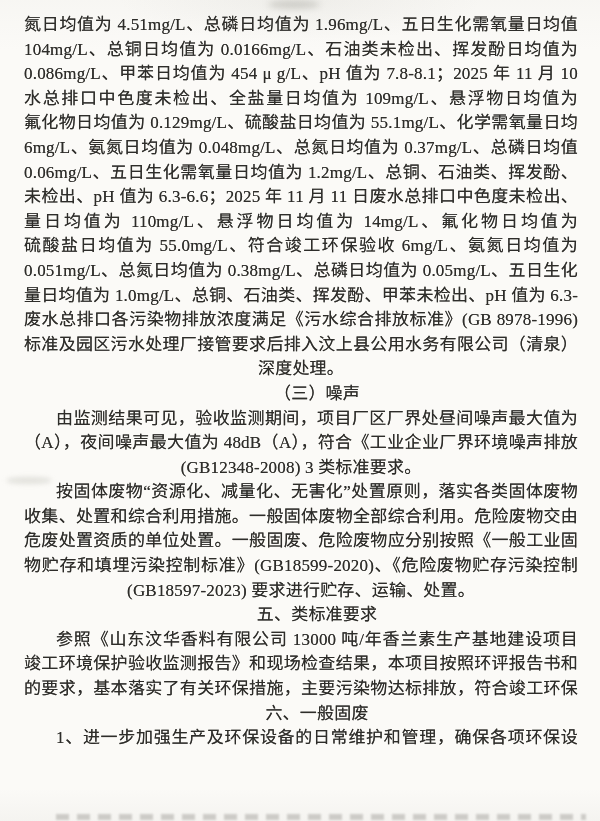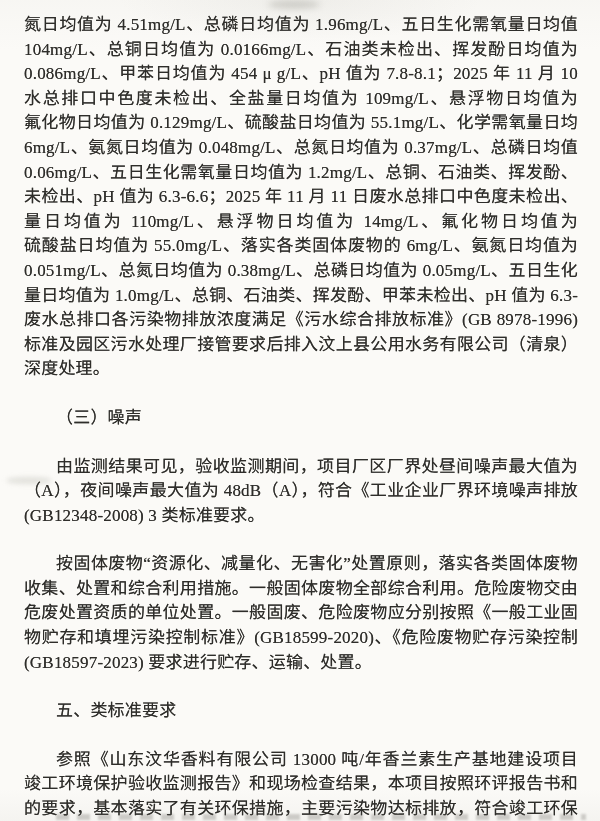--- a/index.html
+++ b/index.html
@@ -31,34 +31,33 @@
     position: absolute;
     left: 24px;
     top: 13px;
     width: 554px;
   }
   .line {
     font-size: 17px;
     height: 24.6px;
     line-height: 24.6px;
     white-space: nowrap;
-    text-align: left;
+    text-align: center;
     letter-spacing: 0.2px;
     text-shadow: 0 0 0.6px rgba(46,45,42,0.75);
   }
   .line.fill {
     white-space: normal;
     overflow: hidden;
     text-align: justify;
     text-align-last: justify;
     text-justify: inter-ideograph;
   }
   .line.indent {
     text-indent: 32px;
-    margin-top: 24px;
   }
   .smudge-top {
     position: absolute;
     left: 268px;
     top: 0px;
     width: 52px;
     height: 9px;
     background: rgba(150,148,140,0.35);
     border-radius: 50%;
     filter: blur(3px);
@@ -101,21 +100,21 @@
   <div class="doc-body">
       <div class="line fill">氮日均值为 4.51mg/L、总磷日均值为 1.96mg/L、五日生化需氧量日均值为</div>
       <div class="line fill">104mg/L、总铜日均值为 0.0166mg/L、石油类未检出、挥发酚日均值为</div>
       <div class="line fill">0.086mg/L、甲苯日均值为 454 μ g/L、pH 值为 7.8-8.1；2025 年 11 月 10 日废</div>
       <div class="line fill">水总排口中色度未检出、全盐量日均值为 109mg/L、悬浮物日均值为 13mg/L、</div>
       <div class="line fill">氟化物日均值为 0.129mg/L、硫酸盐日均值为 55.1mg/L、化学需氧量日均值为</div>
       <div class="line fill">6mg/L、氨氮日均值为 0.048mg/L、总氮日均值为 0.37mg/L、总磷日均值为</div>
       <div class="line fill">0.06mg/L、五日生化需氧量日均值为 1.2mg/L、总铜、石油类、挥发酚、甲苯</div>
       <div class="line fill">未检出、pH 值为 6.3-6.6；2025 年 11 月 11 日废水总排口中色度未检出、全盐</div>
       <div class="line fill">量日均值为 110mg/L、悬浮物日均值为 14mg/L、氟化物日均值为 0.124mg/L、</div>
-      <div class="line fill">硫酸盐日均值为 55.0mg/L、落实各类固体废物的 6mg/L、氨氮日均值为</div>
+      <div class="line fill">硫酸盐日均值为 55.0mg/L、符合竣工环保验收 6mg/L、氨氮日均值为</div>
       <div class="line fill">0.051mg/L、总氮日均值为 0.38mg/L、总磷日均值为 0.05mg/L、五日生化需氧</div>
       <div class="line fill">量日均值为 1.0mg/L、总铜、石油类、挥发酚、甲苯未检出、pH 值为 6.3-6.7。</div>
       <div class="line fill">废水总排口各污染物排放浓度满足《污水综合排放标准》(GB 8978-1996) 三级</div>
       <div class="line fill">标准及园区污水处理厂接管要求后排入汶上县公用水务有限公司（清泉）进行</div>
       <div class="line">深度处理。</div>
       <div class="line indent">（三）噪声</div>
       <div class="line fill indent">由监测结果可见，验收监测期间，项目厂区厂界处昼间噪声最大值为 58dB</div>
       <div class="line fill">（A），夜间噪声最大值为 48dB（A），符合《工业企业厂界环境噪声排放标准》</div>
       <div class="line">(GB12348-2008) 3 类标准要求。</div>
       <div class="line fill indent">按固体废物“资源化、减量化、无害化”处置原则，落实各类固体废物的</div>

